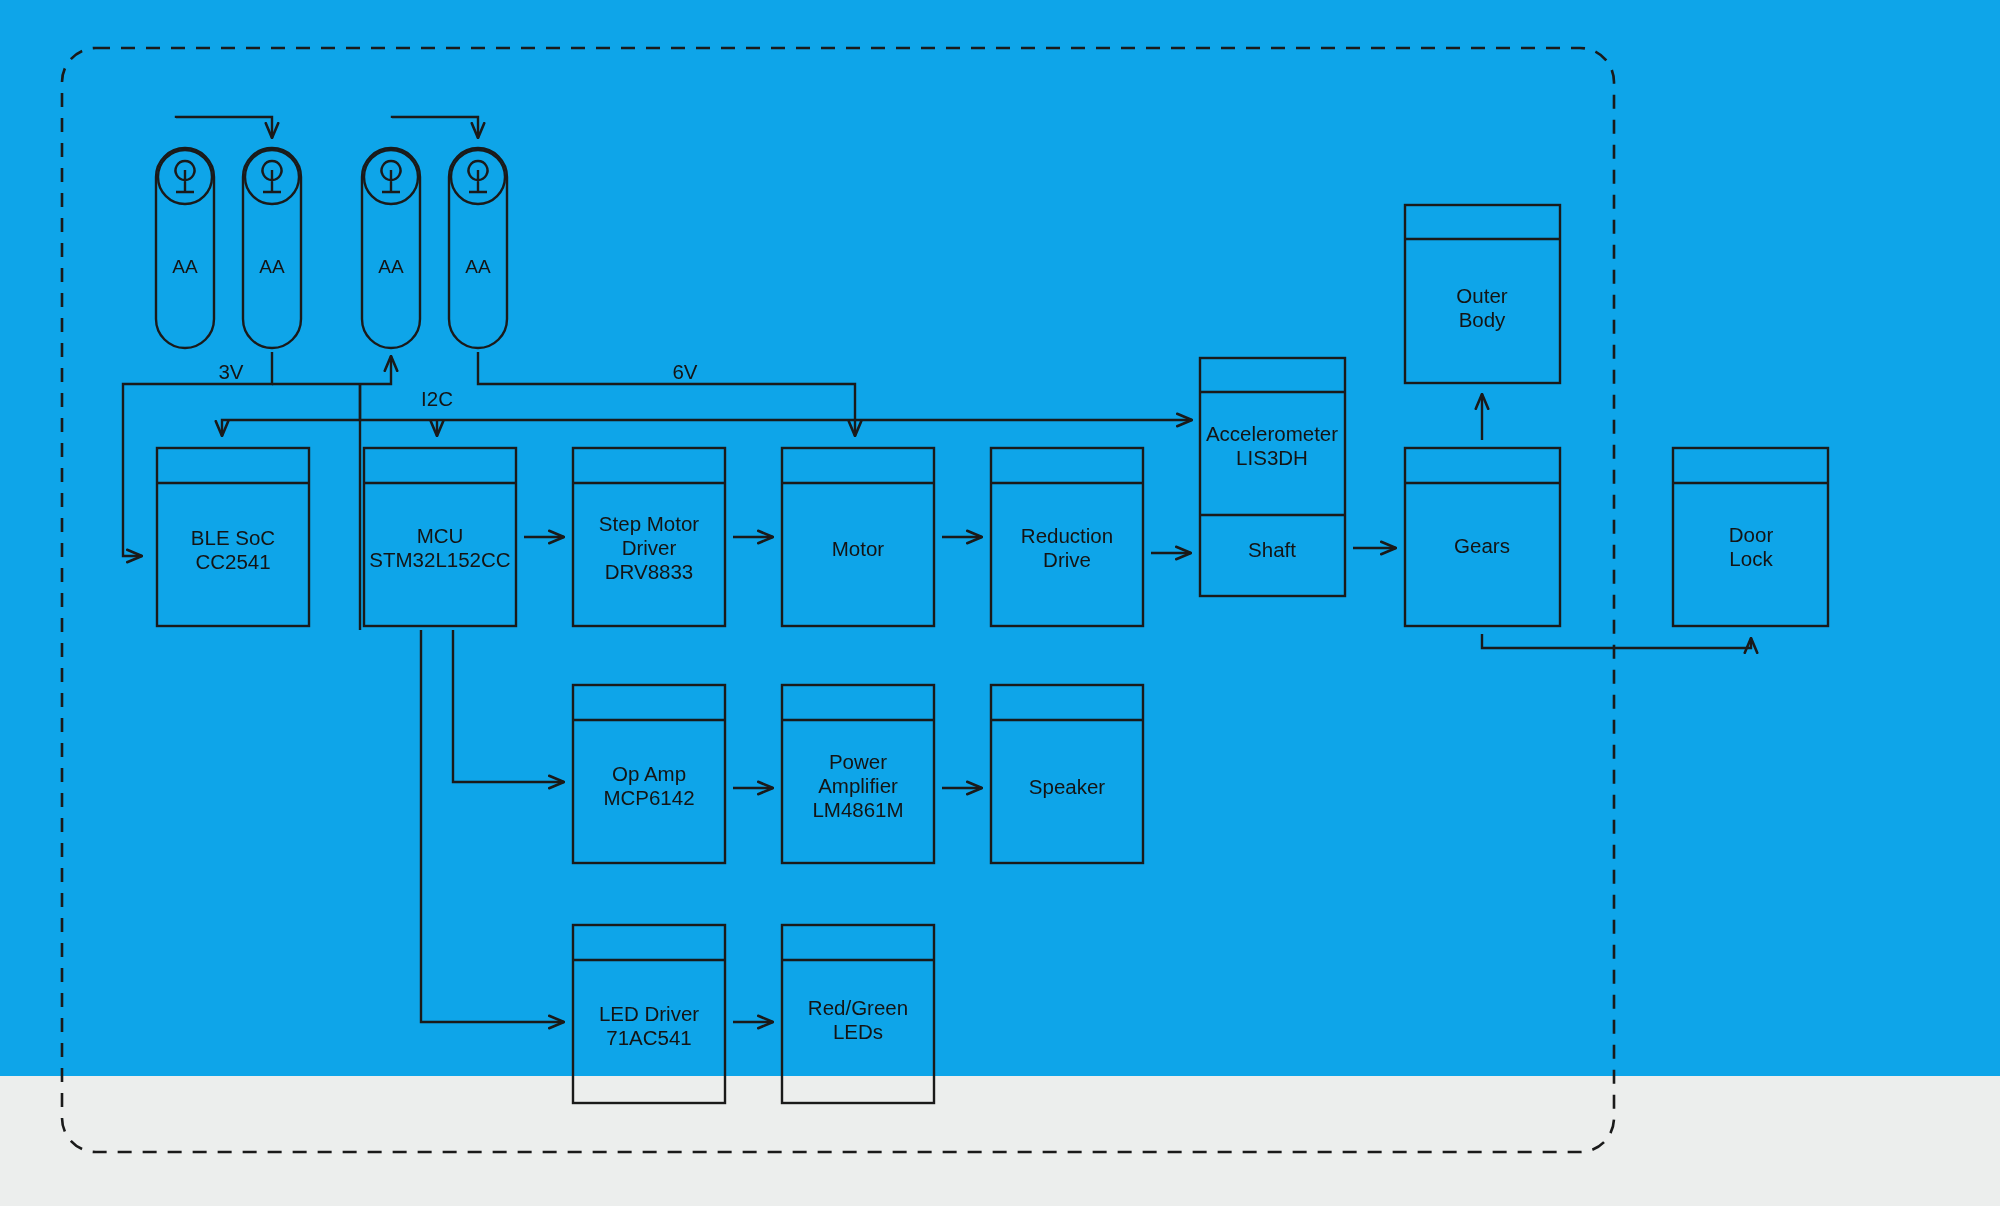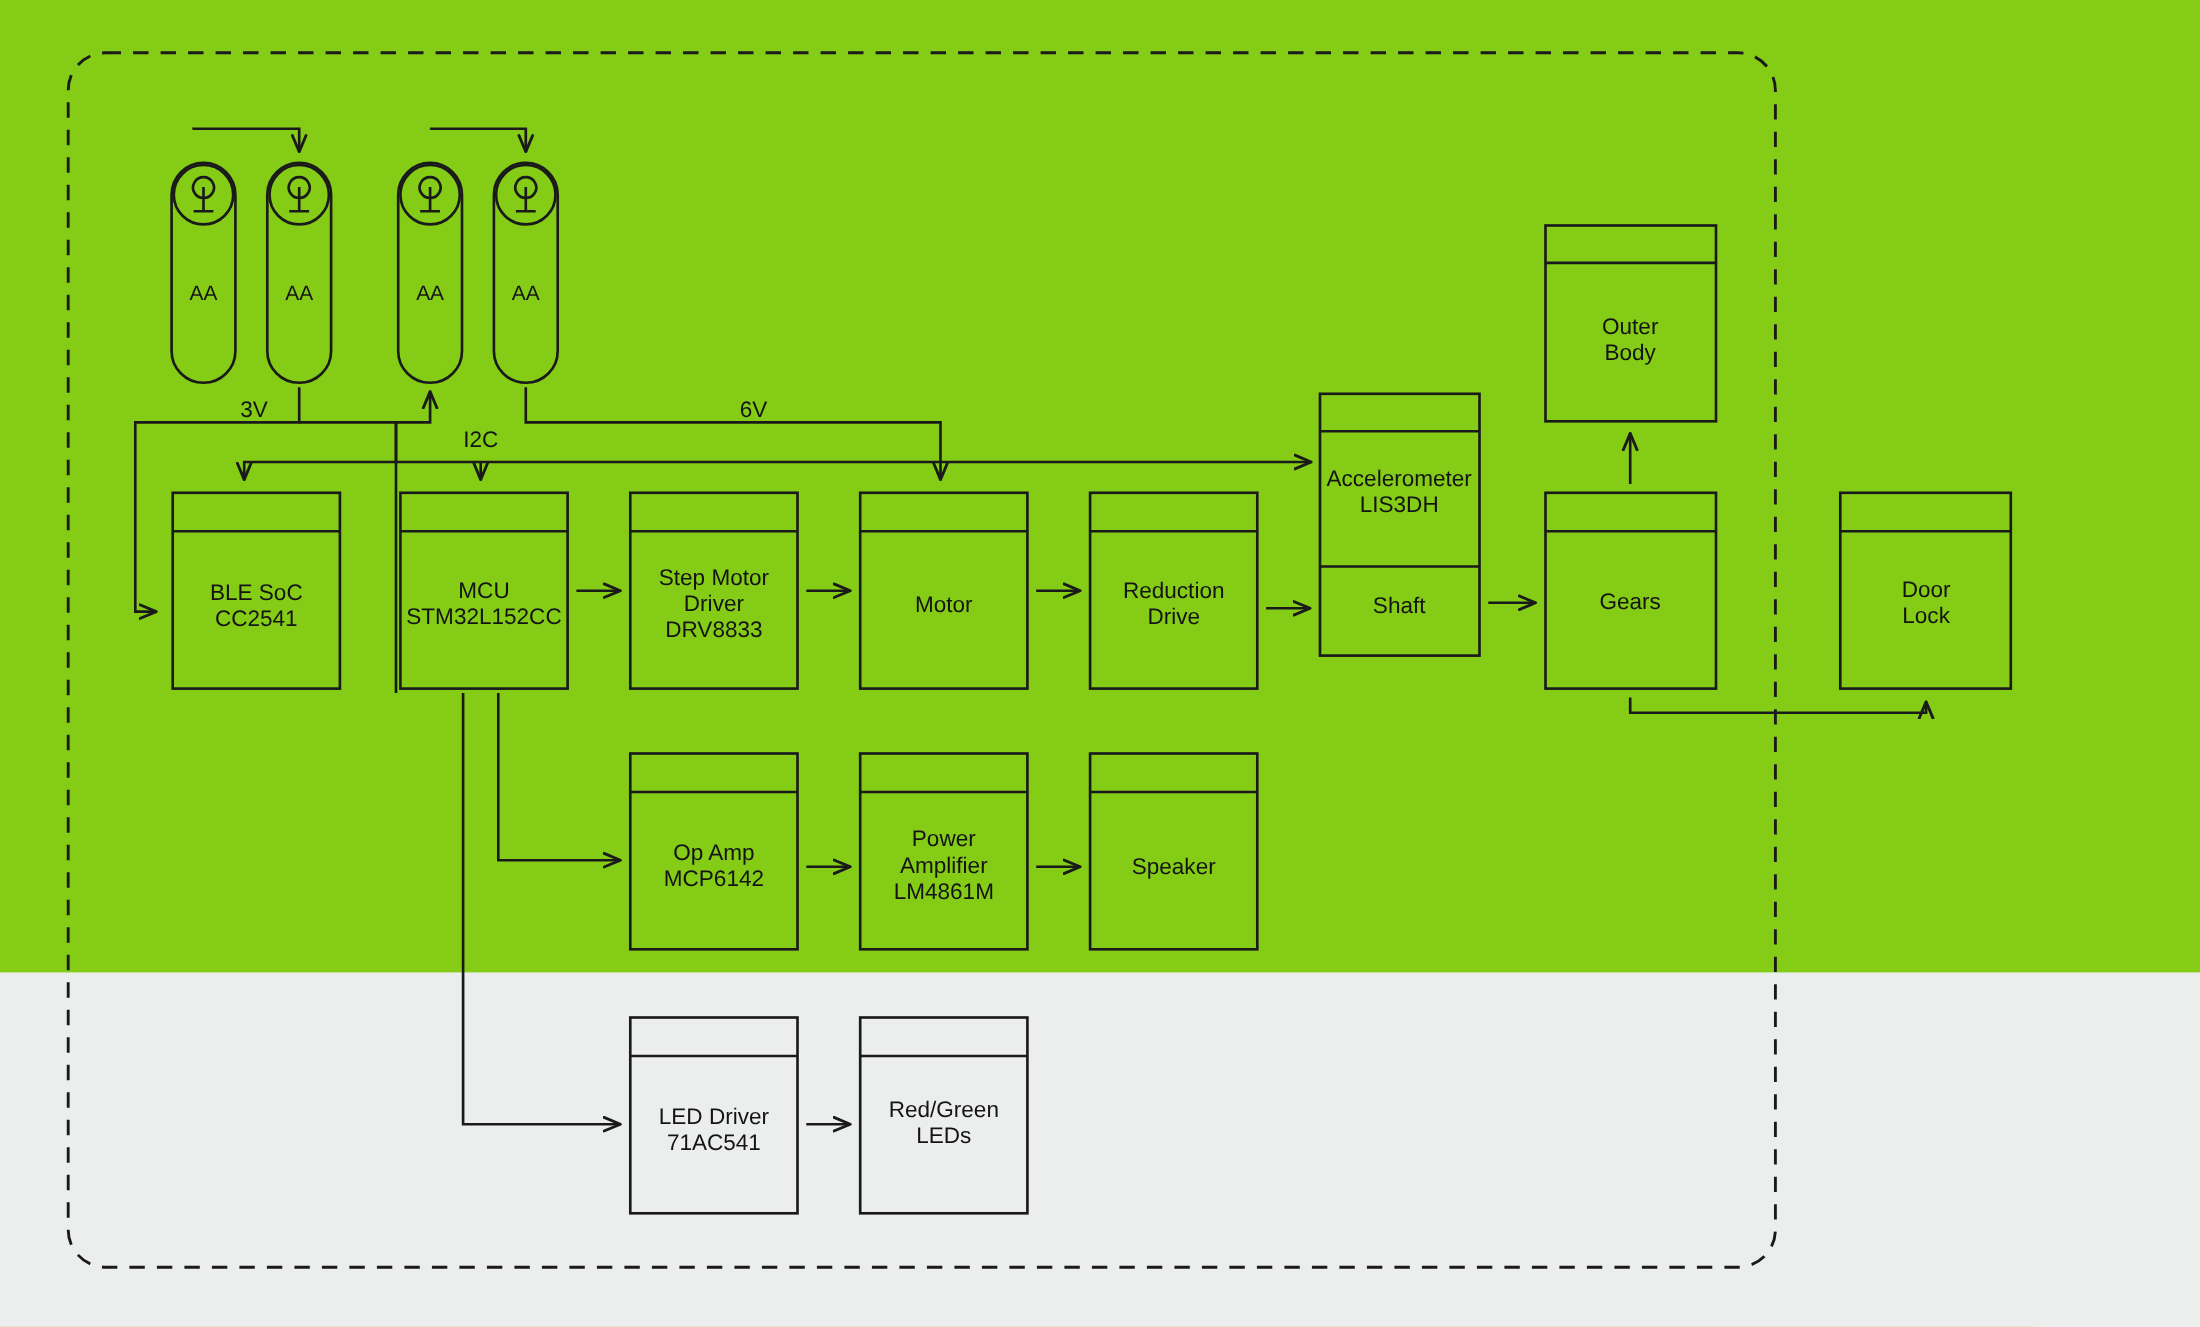--- a/index.html
+++ b/index.html
@@ -9,22 +9,22 @@
   }
   body {
     width: 2000px;
     height: 1206px;
     font-family: "Liberation Sans", sans-serif;
     overflow: hidden;
   }
   #stage {
     position: relative;
     width: 2000px;
-    height: 884px;
-    background: #84cc16;
+    height: 1076px;
+    background: #0ea5e9;
   }
   svg#diagram {
     position: absolute;
     top: 0; left: 0;
     width: 2000px;
     height: 1206px;
     display: block;
   }
   .wire { stroke: #1a1a1a; stroke-width: 2.4; fill: none; }
   .boxline { stroke: #1a1a1a; stroke-width: 2.4; fill: none; }

